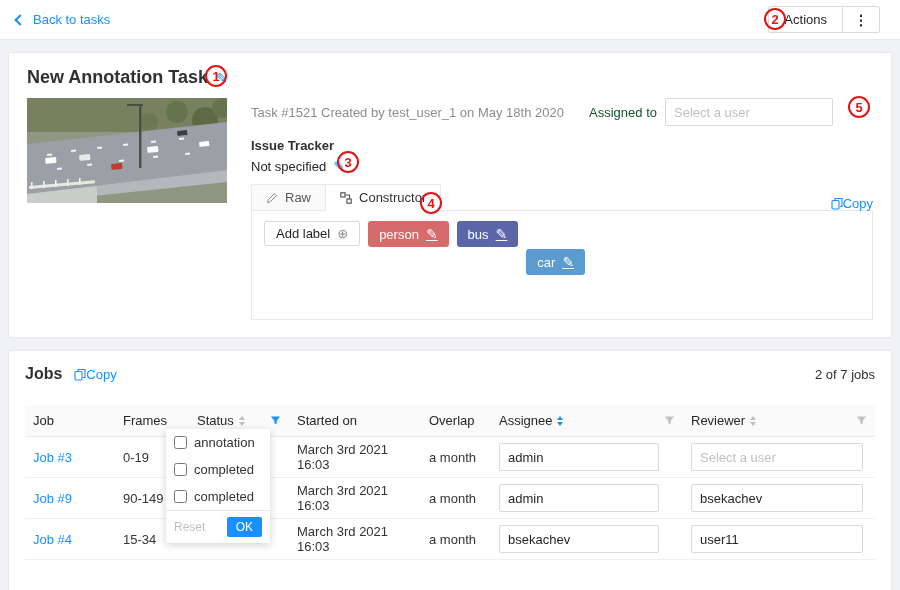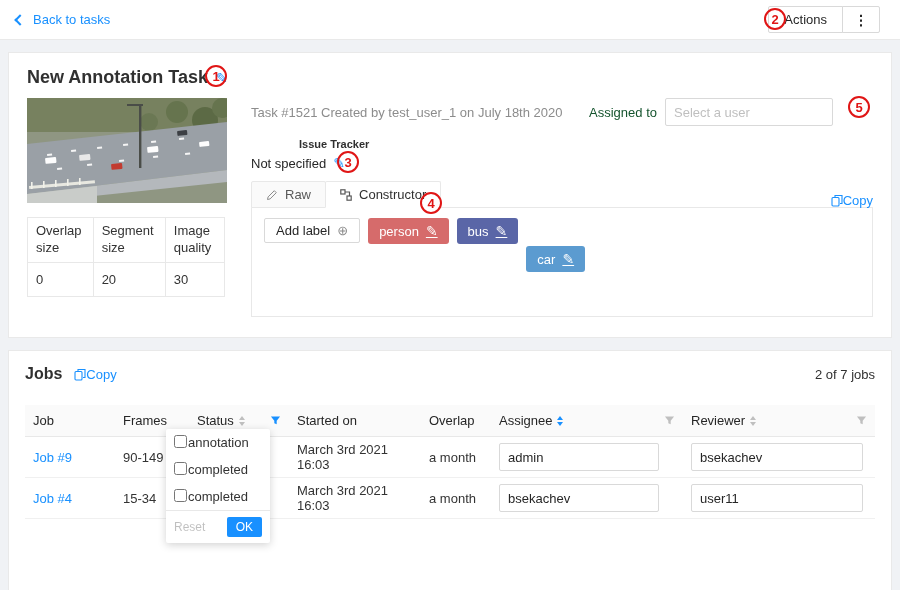--- a/index.html
+++ b/index.html
@@ -36,21 +36,21 @@
   .params-table td { height:34px; }
   
   .right-col { flex:1; min-width:0; }
   .meta-row { display:flex; align-items:center; height:28px; }
   .meta-text { color:#8c8c8c; }
   .assigned-wrap { margin-left:auto; display:flex; align-items:center; gap:8px; padding-right:40px; }
   .assigned-label { color:#14532d; }
   .ant-input { border:1px solid #d9d9d9; border-radius:2px; height:28px; padding:0 8px; font-size:13px; font-family:inherit; color:#262626; outline:none; background:#fff; }
   .ant-input::placeholder { color:#bfbfbf; }
   .assigned-input { width:168px; }
-  .issue-label { font-weight:bold; margin-top:12px; font-size:11px; color:#303030;margin-left:48px; }
+  .issue-label { font-weight:bold; margin-top:12px; font-size:13px; color:#303030; }
   .issue-value { margin-top:5px; display:flex; align-items:center; gap:7px; }
   
   .tabs-row { display:flex; align-items:flex-end; margin-top:10px; }
   .tab { border:1px solid #e8e8e8; padding:5px 14px; display:inline-flex; align-items:center; gap:7px; cursor:pointer; background:#fafafa; color:#595959; border-radius:2px 2px 0 0; }
   .tab + .tab { margin-left:-1px; }
   .tab.active { background:#fff; color:#303030; border-bottom-color:#fff; position:relative; z-index:2; }
   .copy-link { margin-left:auto; color:#1890ff; display:inline-flex; align-items:center; cursor:pointer; }
   .tab-content { border:1px solid #e8e8e8; margin-top:-1px; height:110px; padding:10px 12px; display:flex; align-items:flex-start; gap:8px; flex-wrap:wrap; align-content:flex-start; }
   .add-label-btn { border:1px solid #d9d9d9; border-radius:2px; background:#fff; padding:4px 11px; display:inline-flex; align-items:center; gap:7px; cursor:pointer; font-size:13px; color:#262626; font-family:inherit; }
   .plus-icon { color:#8c8c8c; font-size:13px; }
@@ -74,21 +74,21 @@
   .c-down { width:0; height:0; border-left:3.5px solid transparent; border-right:3.5px solid transparent; border-top:4px solid #bfbfbf; }
   .sorters.active .c-up { border-bottom-color:#1890ff; }
   .sorters.active .c-down { border-top-color:#1890ff; }
   .job-link { color:#1890ff; cursor:pointer; text-decoration:none; }
   .status-completed { color:#52c41a; font-weight:bold; display:inline-flex; align-items:center; gap:6px; }
   .q-circle { width:14px; height:14px; border:1px solid #52c41a; border-radius:50%; color:#52c41a; font-size:9px; font-weight:normal; display:inline-flex; align-items:center; justify-content:center; }
   .cell-input { width:160px; }
   .cell-input-rev { width:172px; }
   
   .filter-dropdown { position:absolute; left:157px; top:78px; width:104px; background:#fff; border-radius:2px; box-shadow:0 2px 8px rgba(0,0,0,0.18); z-index:6; }
-  .fd-item { display:flex; align-items:flex-start; gap:1px; padding:6px 8px; cursor:pointer; color:#333; }
+  .fd-item { display:flex; align-items:center; gap:7px; padding:6px 8px; cursor:pointer; color:#333; }
   .fd-item input { width:13px; height:13px; }
   .fd-footer { border-top:1px solid #e8e8e8; display:flex; align-items:center; justify-content:space-between; padding:6px 8px; }
   .fd-reset { color:rgba(0,0,0,0.25); cursor:not-allowed; background:none; border:none; font-size:12px; font-family:inherit; }
   .fd-ok { background:#1890ff; color:#fff; border:none; border-radius:2px; font-size:12px; padding:3px 9px; cursor:pointer; font-family:inherit; }
   
   .marker { position:absolute; width:22px; height:22px; border:2px solid #e01515; border-radius:50%; color:#e01515; font-size:13px; font-weight:bold; display:flex; align-items:center; justify-content:center; z-index:20; background:transparent; }
   
   .funnel-icon, .copy-icon, .constructor-icon, .raw-icon { display:inline-flex; }
 </style>
 </head>
@@ -148,39 +148,25 @@
           <rect x="52" y="57" width="11" height="6" rx="1" fill="#e8e8e8" transform="rotate(-6 52 57)"></rect>
           <rect x="84" y="66" width="11" height="6" rx="1" fill="#c23b30" transform="rotate(-6 84 66)"></rect>
           <rect x="120" y="49" width="11" height="6" rx="1" fill="#fdfdfd" transform="rotate(-6 120 49)"></rect>
           <rect x="150" y="33" width="10" height="5" rx="1" fill="#3c3f44" transform="rotate(-6 150 33)"></rect>
           <rect x="172" y="44" width="10" height="5" rx="1" fill="#fdfdfd" transform="rotate(-6 172 44)"></rect>
         </g>
         <rect x="112" y="6" width="2.4" height="64" fill="#4a4d48"></rect>
         <rect x="100" y="6" width="16" height="2" fill="#4a4d48"></rect>
       </svg>
 
-      <table class="params-table">
-        <tbody>
-            <tr>
-          <th>Overlap size</th>
-          <th>Segment size</th>
-          <th>Image quality</th>
-        </tr>
-        <tr>
-          <td>0</td>
-          <td>20</td>
-          <td>30</td>
-        </tr>
-      </tbody>
-        </table>
     </div>
 
     <div class="right-col">
       <div class="meta-row">
-        <span class="meta-text">Task #1521 Created by test_user_1 on July 18th 2020</span>
+        <span class="meta-text">Task #1521 Created by test_user_1 on May 18th 2020</span>
         <span class="assigned-wrap">
           <span class="assigned-label">Assigned to</span>
           <input class="ant-input assigned-input" placeholder="Select a user" style="">
         </span>
       </div>
 
       <div class="issue-label">Issue Tracker</div>
       <div class="issue-value">
         <span>Not specified</span>
         <a class="edit-link">✎</a>
@@ -311,20 +297,29 @@
               <svg width="11" height="11" viewBox="0 0 12 12">
                   <path d="M1 1.5h10L7.3 6.2V10l-2.6-1V6.2L1 1.5z" fill="#bfbfbf"></path>
                 </svg>
             </span>
           </div>
         </th>
       </tr>
     </thead>
     <tbody>
       <tr>
+        <td><a class="job-link">Job #3</a></td>
+        <td>0-19</td>
+        <td></td>
+        <td>March 3rd 2021 16:03</td>
+        <td>a month</td>
+        <td><input class="ant-input cell-input" value="admin" style=""></td>
+        <td><input class="ant-input cell-input-rev" placeholder="Select a user" style=""></td>
+      </tr>
+      <tr>
         <td><a class="job-link">Job #9</a></td>
         <td>90-149</td>
         <td></td>
         <td>March 3rd 2021 16:03</td>
         <td>a month</td>
         <td><input class="ant-input cell-input" value="admin" style=""></td>
         <td><input class="ant-input cell-input-rev" value="bsekachev" style=""></td>
       </tr>
       <tr>
         <td><a class="job-link">Job #4</a></td>

